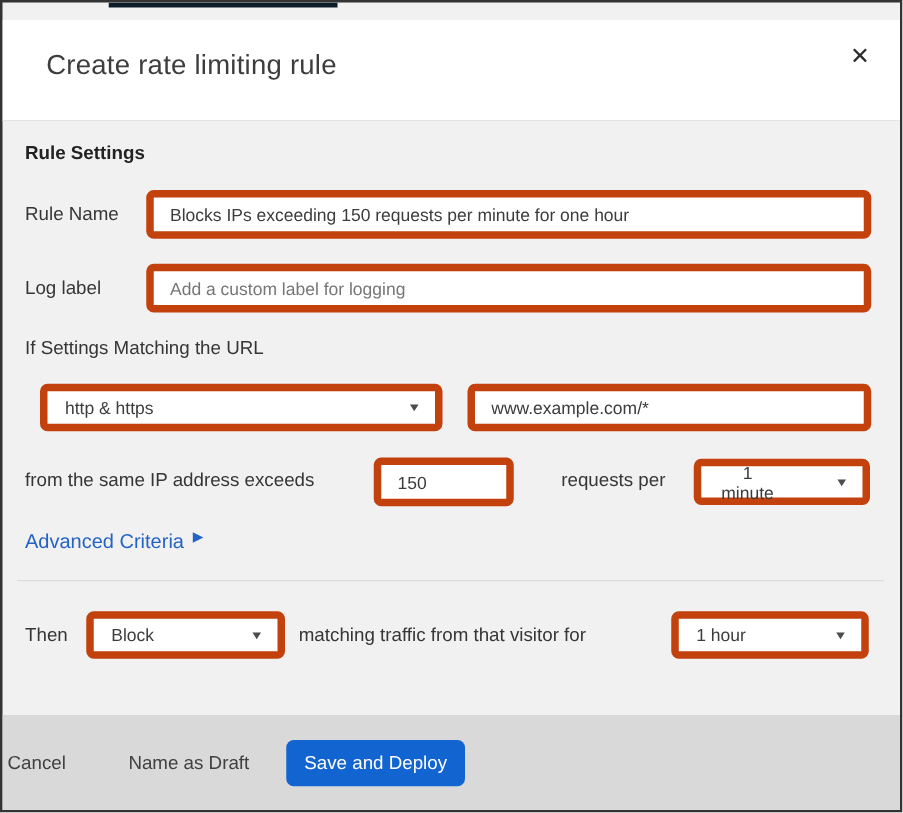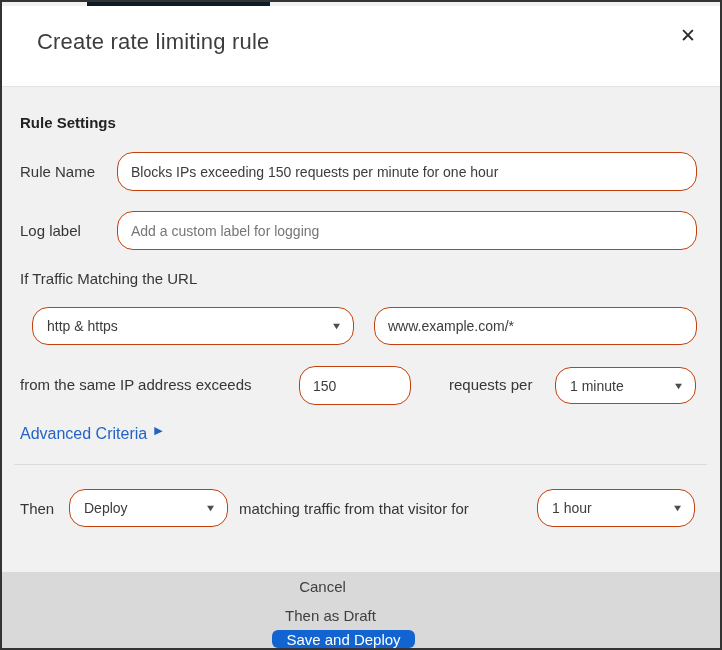--- a/index.html
+++ b/index.html
@@ -11,42 +11,42 @@
   .dialog{
     position:absolute;left:0;top:0;width:722px;height:650px;
     box-sizing:border-box;border:2px solid #333;background:#f2f1f1;
     overflow:hidden;
   }
   .top-strip{
     position:absolute;left:85px;top:0;width:183px;height:4px;
     background:#0d1c29;z-index:9;
   }
   .header{
-    position:absolute;left:0;top:4px;width:100%;height:81px;
+    position:absolute;left:0;top:14px;width:100%;height:81px;
     background:#ffffff;border-bottom:1px solid #e4e4e4;box-sizing:border-box;
   }
   .title{
     position:absolute;left:35px;top:23px;
     font-size:22px;color:#3d3d3d;letter-spacing:.2px;
   }
   .close-btn{
     position:absolute;right:17px;top:14px;width:30px;height:30px;
     background:transparent;border:none;cursor:pointer;
     display:flex;align-items:center;justify-content:center;padding:0;
   }
   .close-btn span{font-size:19px;color:#2b2b2b;line-height:1;}
   .body{position:absolute;left:0;top:82px;width:100%;}
   .h-rule-settings{
     position:absolute;left:18px;top:30px;
     font-size:15px;font-weight:bold;color:#222;
   }
   .lbl{font-size:15px;color:#363636;position:absolute;line-height:20px;}
   .txtbox,.ddl{
-    box-sizing:border-box;background:#fff;border:1px solid #c2410c;
-    border-radius:16px;font-family:inherit;font-size:14px;color:#3c3c3c;
+    box-sizing:border-box;background:#fff;border:6px solid #c2410c;
+    border-radius:6px;font-family:inherit;font-size:14px;color:#3c3c3c;
   }
   .txtbox{padding:0 13px;outline:none;}
   .txtbox::placeholder{color:#767676;opacity:1;}
   .ddl{
     position:absolute;display:flex;align-items:center;
     justify-content:space-between;padding:0 12px 0 14px;cursor:pointer;text-align:center;
   }
   .ddl .val{font-size:14px;color:#3c3c3c;}
   .caret{font-size:9px;color:#4d4d4d;transform:scaleX(1.3);}
   .rule-name-input{position:absolute;left:115px;top:68px;width:580px;height:39px;}
@@ -67,21 +67,21 @@
   }
   .adv-link .arrow{font-size:11px;line-height:1;}
   .divider{position:absolute;left:12px;top:380px;width:693px;height:1px;background:#dcdcdc;}
   .lbl-then{left:18px;top:415px;}
   .ddl-action{left:67px;top:405px;width:159px;height:38px;}
   .lbl-action-mid{left:237px;top:415px;}
   .ddl-duration{left:535px;top:405px;width:158px;height:38px;}
   .footer{
     position:absolute;left:0;bottom:0;width:100%;height:76px;
     background:#d9d9d9;display:flex;align-items:center;
-    justify-content:flex-end;box-sizing:border-box;padding-right:35px;flex-direction:column;
+    box-sizing:border-box;padding-right:35px;
   }
   .text-btn{
     background:transparent;border:none;cursor:pointer;
     font-family:inherit;font-size:15px;color:#3f3f3f;padding:6px 4px;
   }
   .btn-cancel{margin-right:42px;}
   .btn-draft{margin-right:26px;}
   .btn-primary{
     background:#1264d1;border:none;border-radius:6px;cursor:pointer;
     color:#ffffff;font-family:inherit;font-size:15px;
@@ -103,21 +103,21 @@
 
   <div class="body">
     <div class="h-rule-settings">Rule Settings</div>
 
     <div class="lbl lbl-rule-name">Rule Name</div>
     <input class="txtbox rule-name-input" type="text" value="Blocks IPs exceeding 150 requests per minute for one hour" style="">
 
     <div class="lbl lbl-log-label">Log label</div>
     <input class="txtbox log-label-input" type="text" placeholder="Add a custom label for logging" style="">
 
-    <div class="lbl lbl-intro">If Traffic Matching the URL</div>
+    <div class="lbl lbl-intro">If Settings Matching the URL</div>
 
     <div class="ddl ddl-scheme">
       <span class="val">http &amp; https</span>
       <span class="caret">▼</span>
     </div>
     <input class="txtbox url-input" type="text" value="www.example.com/*" style="">
 
     <div class="lbl lbl-threshold">from the same IP address exceeds</div>
     <input class="txtbox count-input" type="text" value="150" style="">
     <div class="lbl lbl-requests-per">requests per</div>
@@ -128,28 +128,28 @@
 
     <a class="adv-link">
       <span>Advanced Criteria</span>
       <span class="arrow">▶</span>
     </a>
 
     <div class="divider"></div>
 
     <div class="lbl lbl-then">Then</div>
     <div class="ddl ddl-action">
-      <span class="val">Deploy</span>
+      <span class="val">Block</span>
       <span class="caret">▼</span>
     </div>
     <div class="lbl lbl-action-mid">matching traffic from that visitor for</div>
     <div class="ddl ddl-duration">
       <span class="val">1 hour</span>
       <span class="caret">▼</span>
     </div>
   </div>
 
   <div class="footer">
     <button class="text-btn btn-cancel">Cancel</button>
-    <button class="text-btn btn-draft">Then as Draft</button>
+    <button class="text-btn btn-draft">Name as Draft</button>
     <button class="btn-primary">Save and Deploy</button>
   </div>
 </div>
 
 </body></html>

